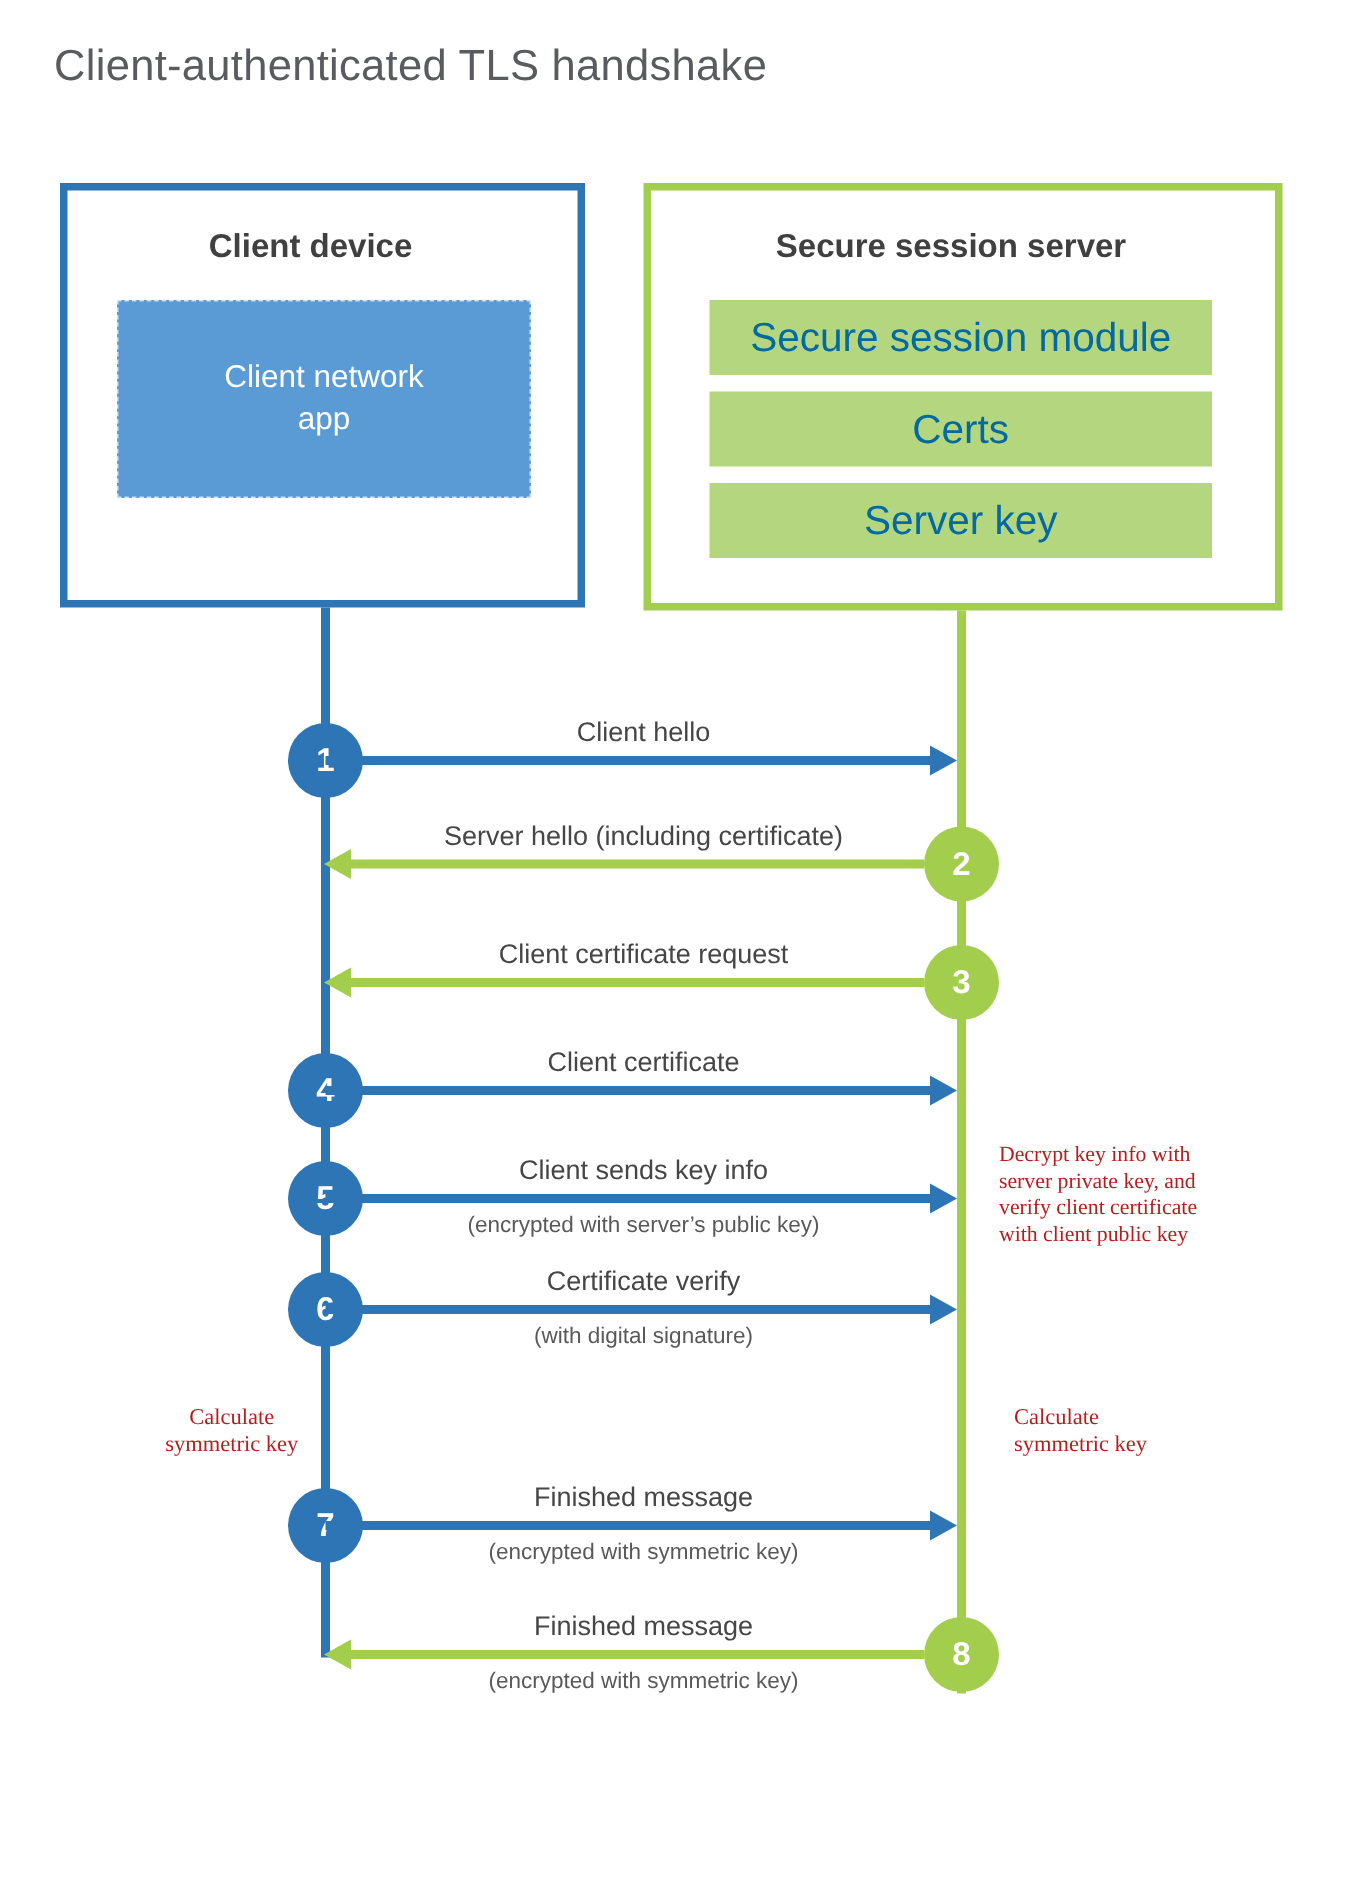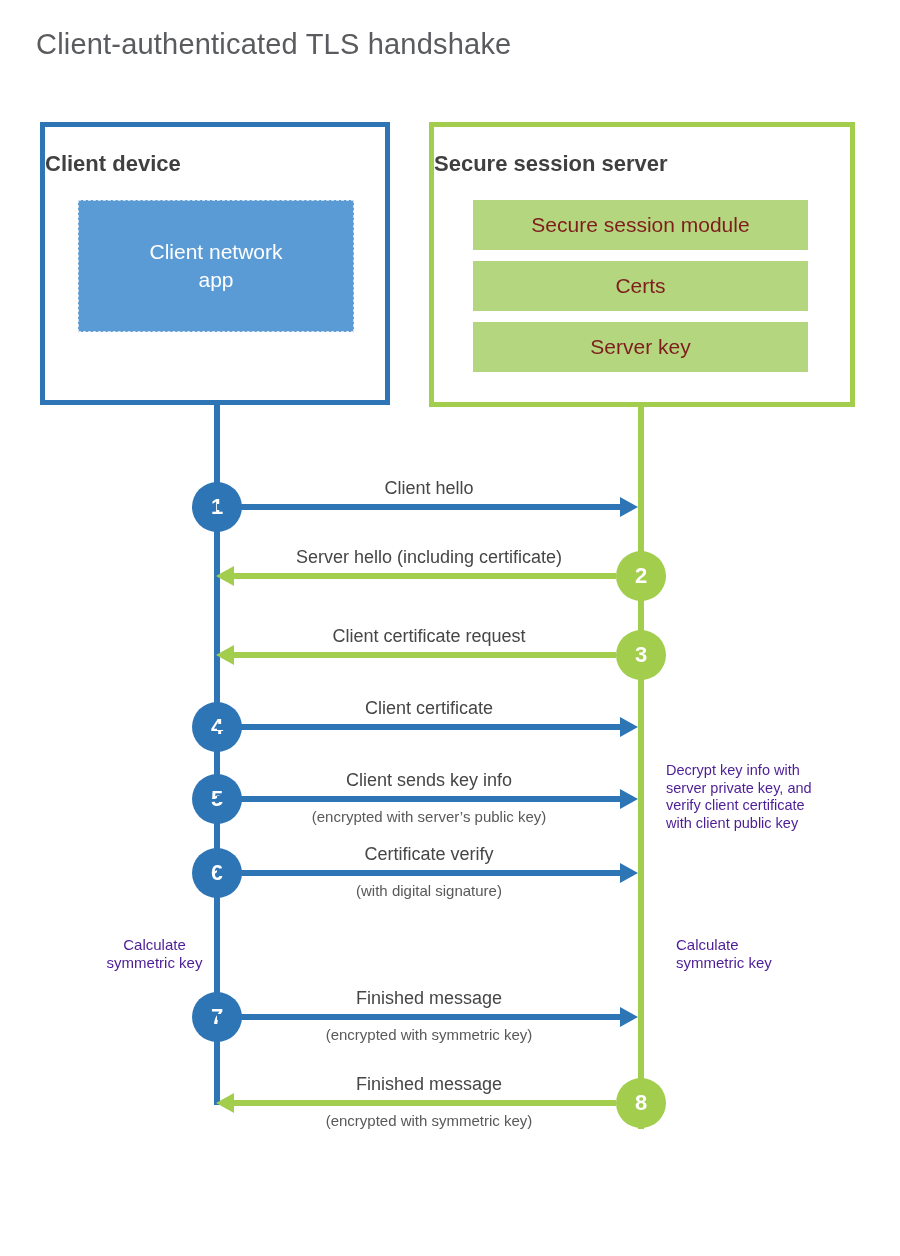--- a/index.html
+++ b/index.html
@@ -9,33 +9,33 @@
   }
   .page-title {
     position:absolute; left:36px; top:28px;
     font-size:29px; font-weight:300; color:#595b5e; letter-spacing:0.2px;
   }
   
   .entity-box { position:absolute; box-sizing:border-box; background:#fff; }
   .entity-box.client { left:40px; top:122px; width:350px; height:283px; border:5px solid #2e75b6; }
   .entity-box.server { left:429px; top:122px; width:426px; height:285px; border:5px solid #a2cd4d; }
   .entity-title {
-    position:absolute; left:0; right:16px; top:24px; text-align:left;
+    position:absolute; left:0; right:16px; top:24px; text-align:center;
     font-size:22px; font-weight:700; color:#404040;
   }
   .app-rect {
     position:absolute; left:33px; top:73px; width:276px; height:132px;
     background:#5b9bd5; border:1px dashed #cfe0f1; box-sizing:border-box;
     display:flex; align-items:center; justify-content:center; text-align:center;
     color:#ffffff; font-size:21px; line-height:28px; white-space:pre-line;
   }
   .module-bar {
     position:absolute; left:39px; width:335px; height:50px; background:#b3d67e;
     display:flex; align-items:center; justify-content:center;
-    color:#7f1d1d; font-size:21px;
+    color:#0369a1; font-size:27px;
   }
   .module-bar.m0 { top:73px; }
   .module-bar.m1 { top:134px; }
   .module-bar.m2 { top:195px; }
   
   .vline { position:absolute; width:6px; }
   .vline.blue  { left:214px; top:405px; height:700px; background:#2e75b6; }
   .vline.green { left:638px; top:407px; height:722px; background:#a2cd4d; }
   
   .step { position:absolute; left:192px; width:474px; height:50px; }
@@ -55,21 +55,21 @@
   .step.left  .head { left:24px;  border-right:18px solid #a2cd4d; }
   .step .label {
     position:absolute; left:0; width:100%; top:-4px; text-align:center;
     font-size:18px; color:#464646; line-height:20px;
   }
   .step .sublabel {
     position:absolute; left:0; width:100%; top:34px; text-align:center;
     font-size:15px; color:#595959; line-height:18px;
   }
   
-  .note { position:absolute; color:#4c1d95; white-space:pre-line; }
+  .note { position:absolute; color:#b91c1c; white-space:pre-line;font-family:Liberation Serif, serif; }
   .note.decrypt   { left:666px; top:762px; font-size:14.5px; line-height:17.5px; text-align:left; }
   .note.calc-left { left:77px;  top:936px; width:155px; font-size:15px; line-height:18px; text-align:center; }
   .note.calc-right{ left:676px; top:936px; font-size:15px; line-height:18px; text-align:left; }
 </style>
 </head>
 <body>
 
 <div class="canvas">
 
   <div class="page-title">Client-authenticated TLS handshake</div>

